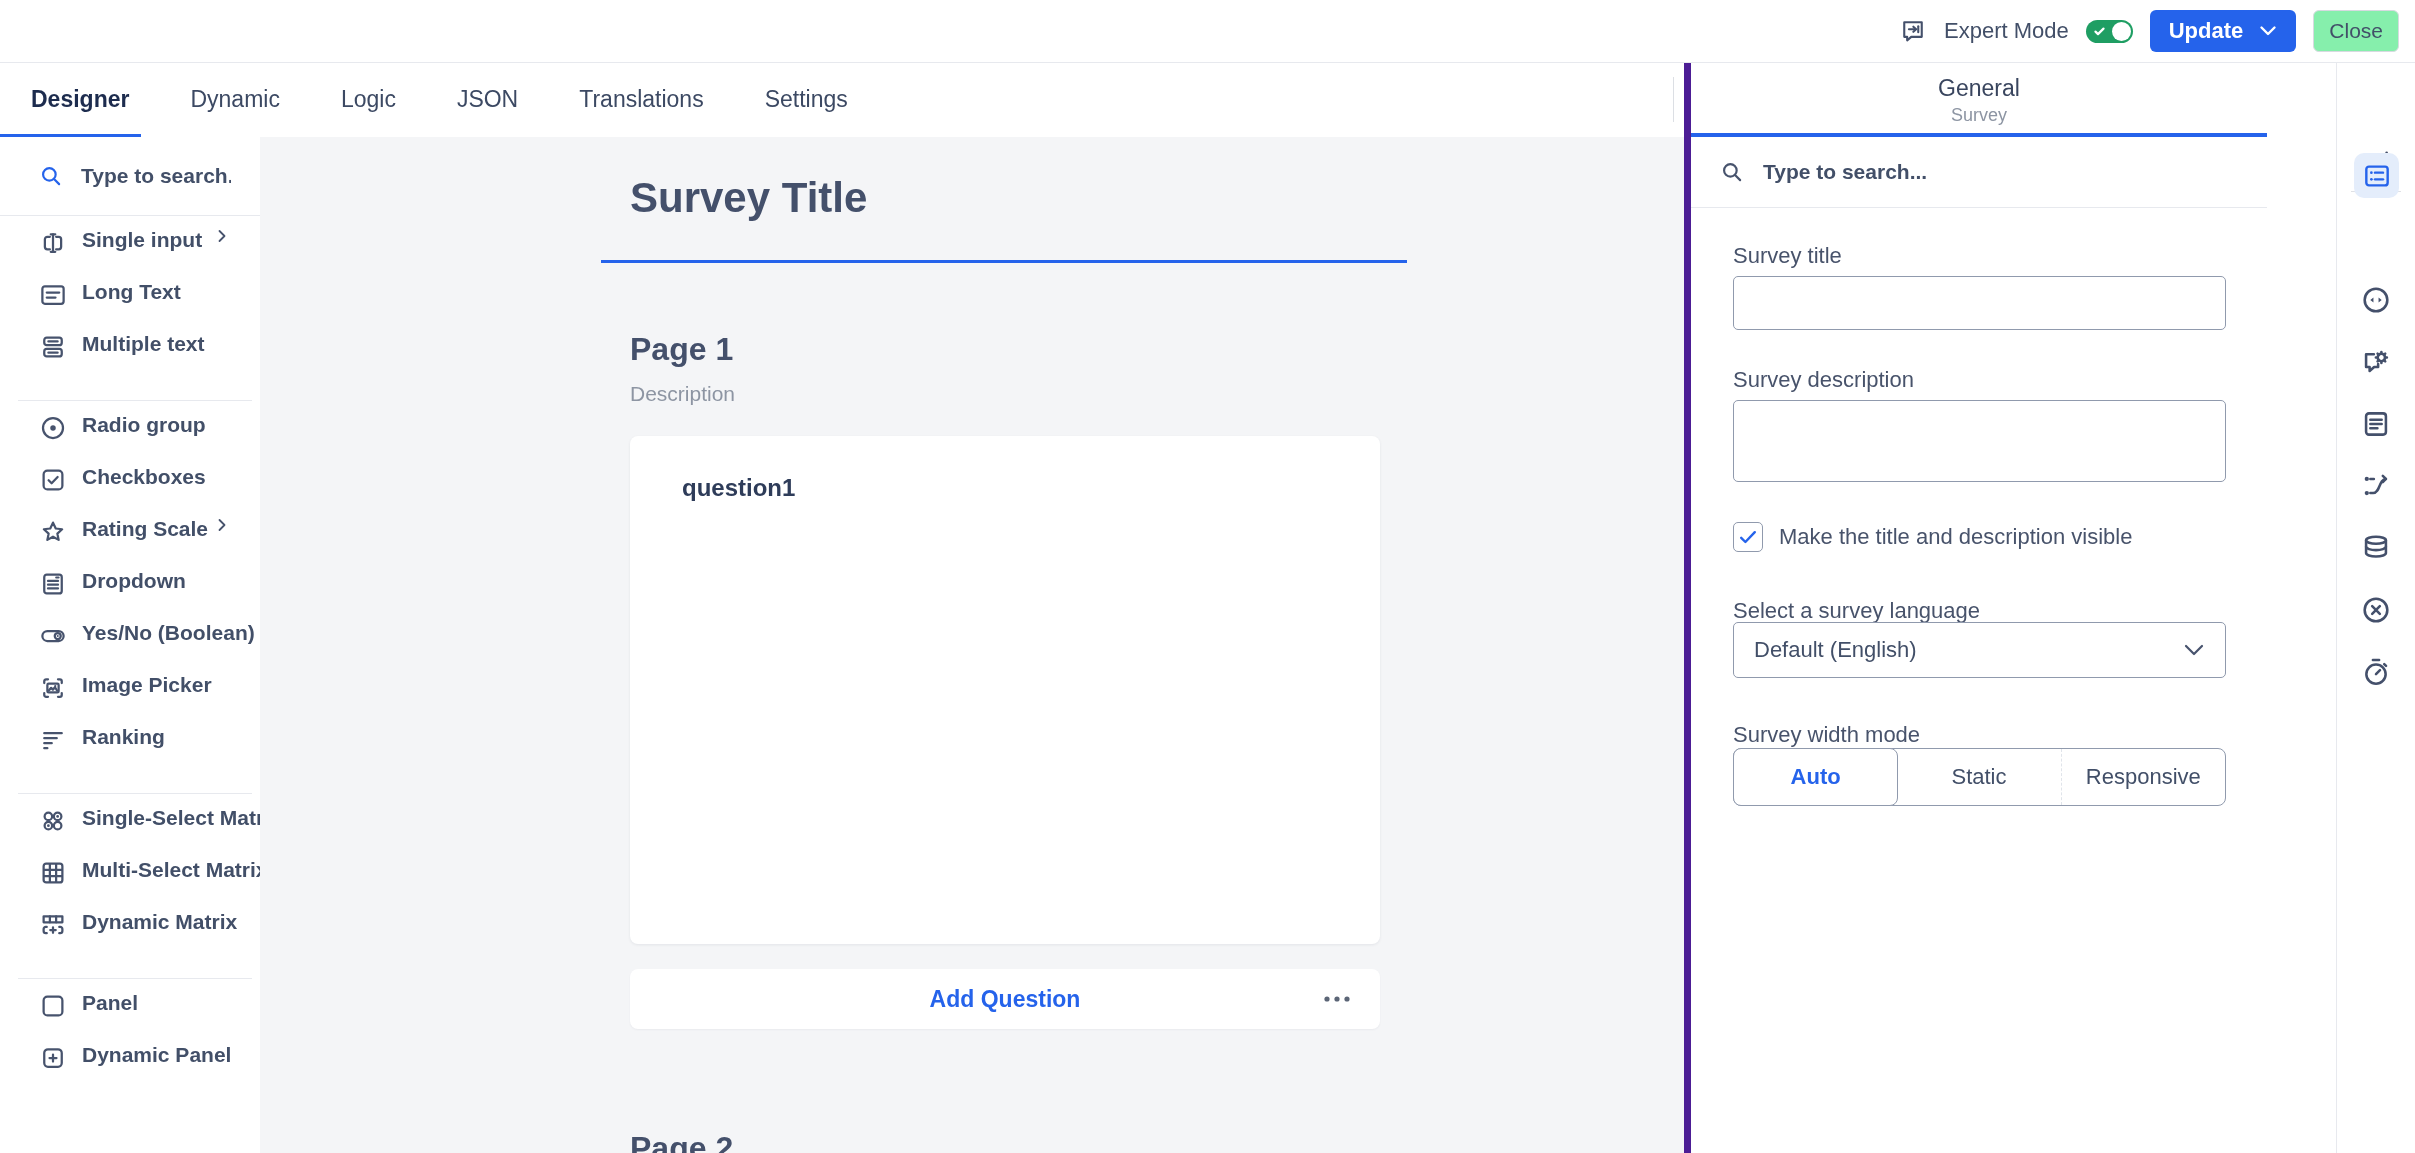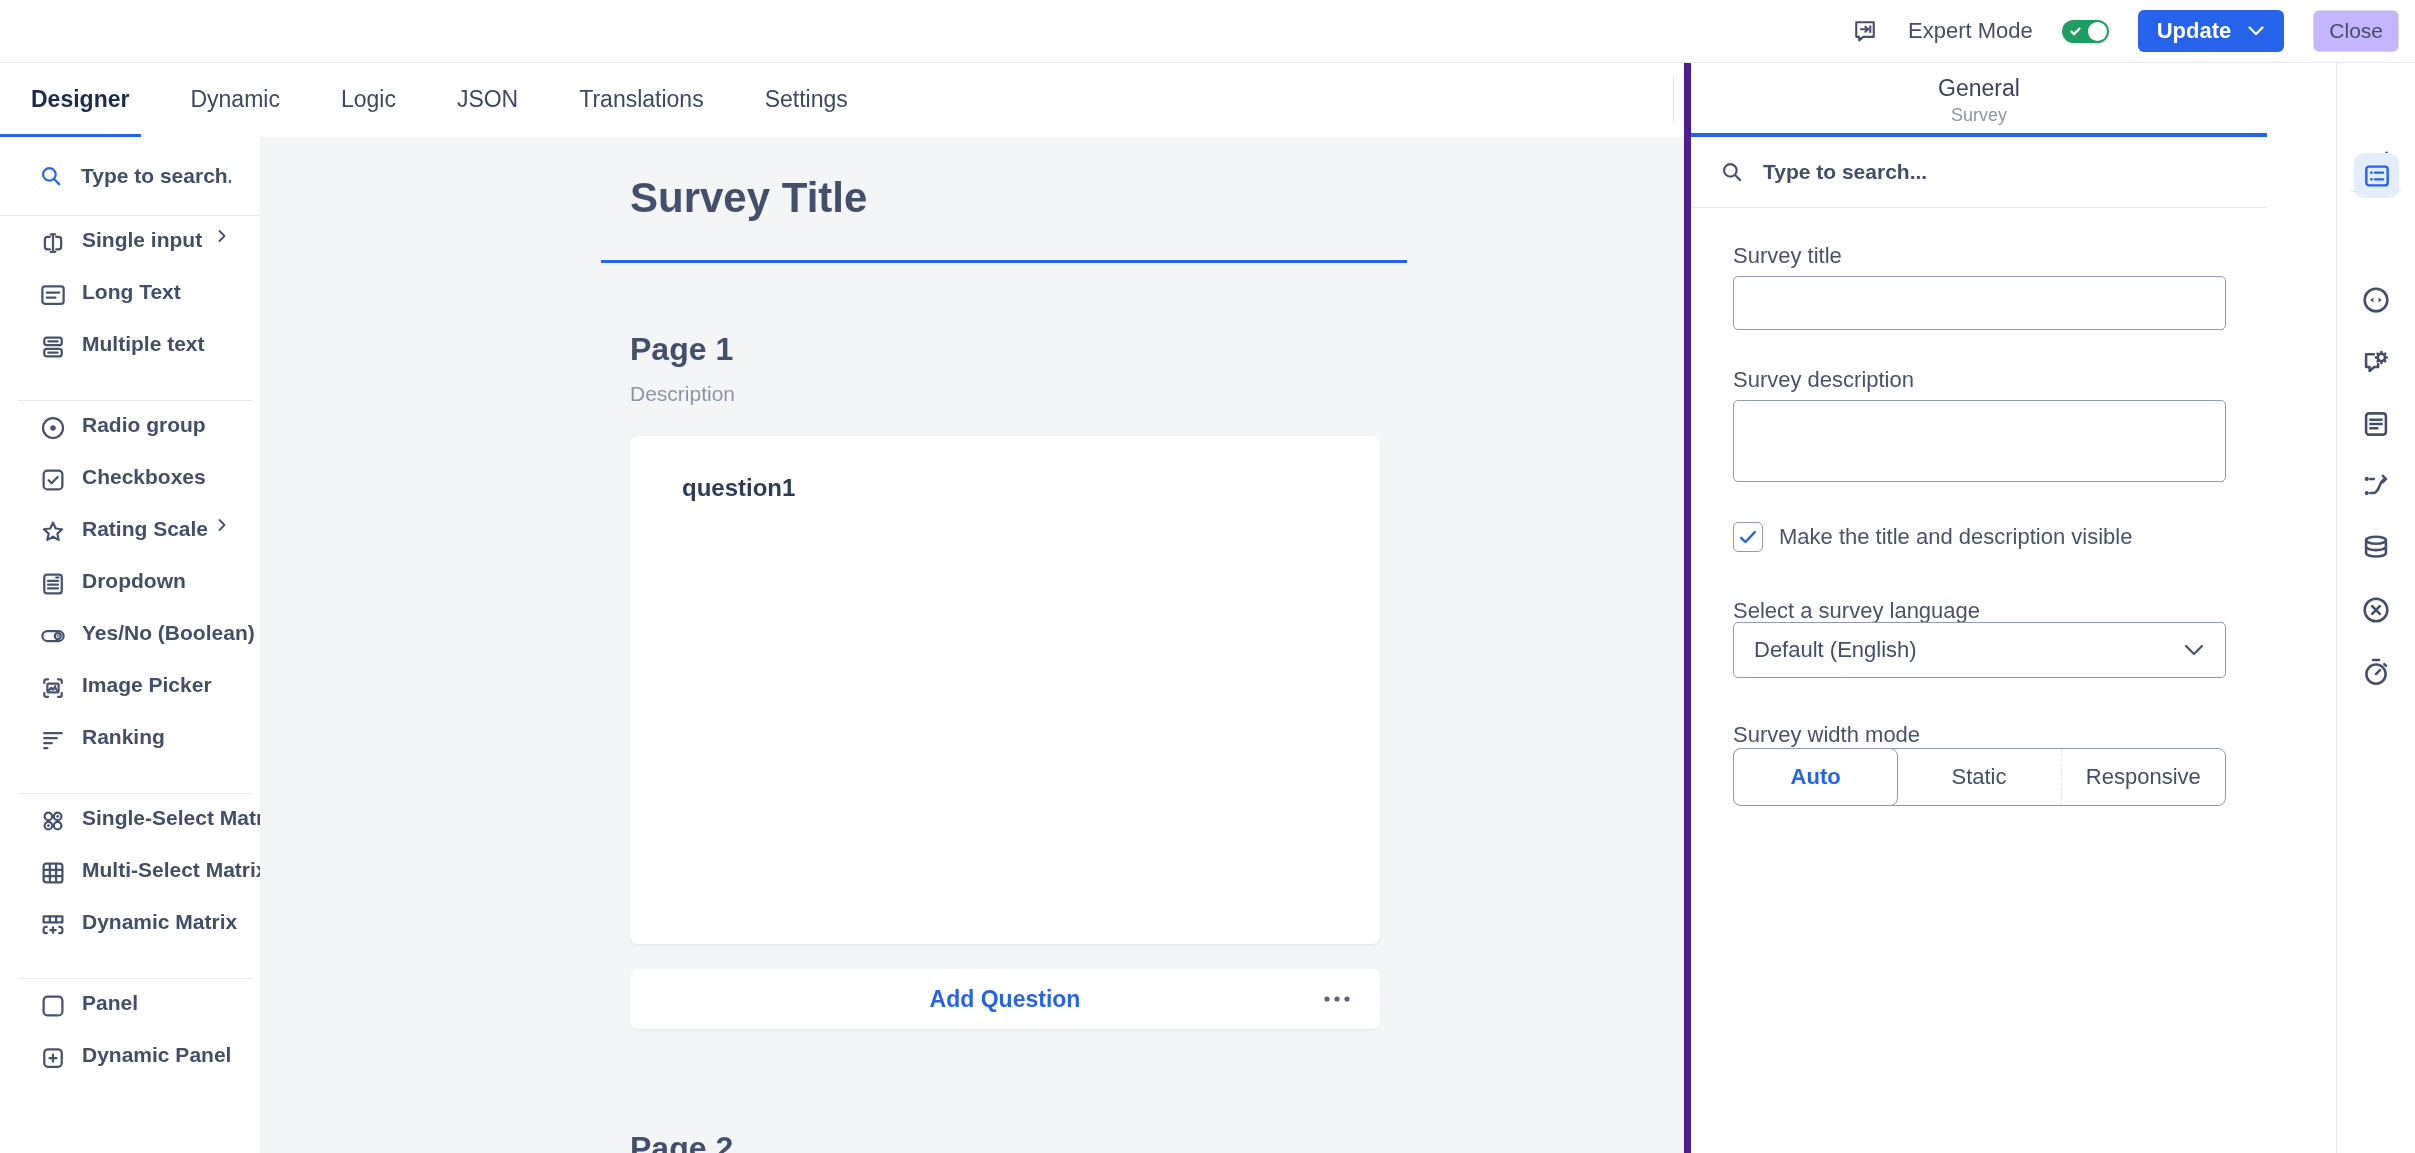--- a/index.html
+++ b/index.html
@@ -5,28 +5,28 @@
   html,body{margin:0;padding:0;background:#fff;}
   .app{position:relative;width:2415px;height:1153px;background:#fff;overflow:hidden;
        font-family:"Liberation Sans",sans-serif;color:#424f68;}
   svg{display:block;}
   button{font-family:"Liberation Sans",sans-serif;cursor:pointer;}
   input,textarea{font-family:"Liberation Sans",sans-serif;}
 
   
   .topbar{position:absolute;left:0;top:0;width:2415px;height:62px;background:#fff;
           border-bottom:1px solid #e7e9ee;z-index:5;}
-  .topbar-right{position:absolute;right:16px;top:0;height:62px;display:flex;align-items:center;gap:29px;}
+  .topbar-right{position:absolute;right:16px;top:0;height:62px;display:flex;align-items:center;gap:17px;}
   .expert-label{font-size:22px;color:#424f68;}
   .toggle{width:47px;height:23px;border-radius:12px;background:#1f9e63;position:relative;cursor:pointer;}
   .toggle .knob{position:absolute;right:2px;top:2px;width:19px;height:19px;border-radius:50%;background:#fff;}
   .toggle .tick{position:absolute;left:8px;top:7px;}
   .btn-update{height:42px;background:#2563eb;color:#fff;border:none;border-radius:6px;
               font-size:22px;font-weight:700;display:flex;align-items:center;gap:16px;padding:0 19px;}
-  .btn-close{height:42px;background:#c4b5fd;color:#424f68;border:1px solid #d7dae0;border-radius:6px;
+  .btn-close{height:42px;background:#86efac;color:#424f68;border:1px solid #d7dae0;border-radius:6px;
              font-size:21px;padding:0 15px;}
 
   
   .tabbar{position:absolute;left:0;top:62px;width:1760px;height:75px;background:#fff;
           border-bottom:1px solid #e7e9ee;}
   .tabs{position:absolute;left:31px;top:0;height:74px;display:flex;align-items:center;gap:61px;}
   .tab{font-size:23px;color:#3c4963;}
   .tab.active{font-weight:700;color:#1d2c4e;}
   .tab-indicator{position:absolute;left:0;bottom:-1px;width:141px;height:4px;background:#2563eb;}
   .tabbar-divider{position:absolute;left:1673px;top:15px;height:45px;width:1px;background:#dcdfe4;}

